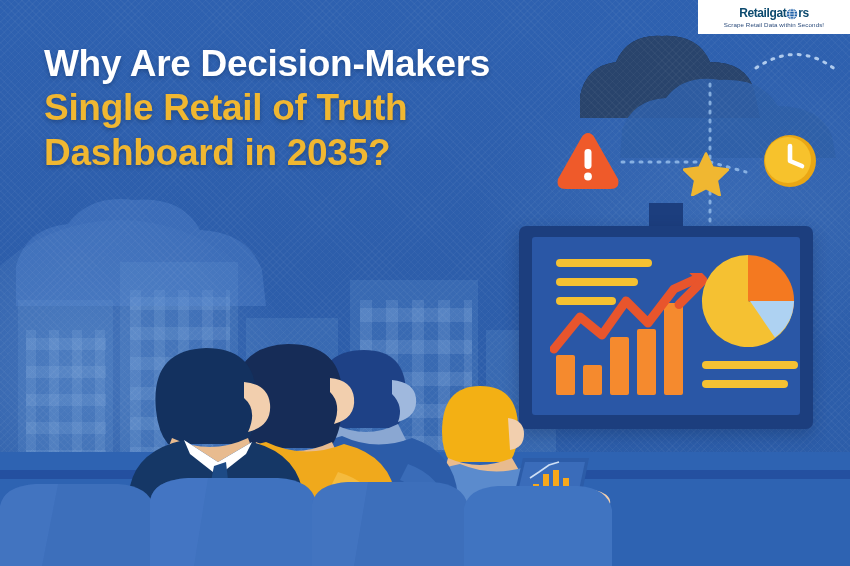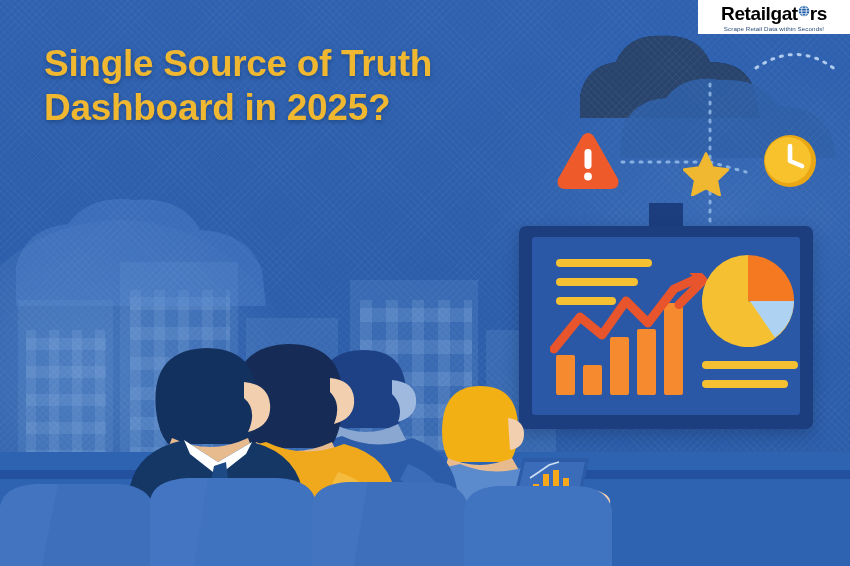--- a/index.html
+++ b/index.html
@@ -38,21 +38,21 @@
   }
   
   .logo-box{
     position:absolute;top:0;right:0;
     width:152px;height:34px;
     background:#ffffff;
     display:flex;flex-direction:column;align-items:center;justify-content:center;
     padding-top:1px;
   }
   .logo-word{
-    font-size:19px;font-weight:bold;color:#000000;letter-spacing:-.4px;
+    font-size:12px;font-weight:bold;color:#0c4a6e;letter-spacing:-.4px;
     line-height:1;display:flex;align-items:flex-start;
   }
   .logo-globe{
     display:inline-block;width:12px;height:12px;margin:0 0px;
     position:relative;top:1px;
   }
   .logo-tag{
     font-size:6.2px;color:#2a4a7a;letter-spacing:.1px;margin-top:2px;
     white-space:nowrap;
   }
@@ -163,22 +163,23 @@
         <circle cx="12" cy="12" r="10.5" fill="#1c5fa8"></circle>
         <ellipse cx="12" cy="12" rx="4.6" ry="10.5" fill="none" stroke="#ffffff" stroke-width="1.6"></ellipse>
         <path d="M1.5 12h21M3.5 6.6h17M3.5 17.4h17" stroke="#ffffff" stroke-width="1.5" fill="none"></path>
       </svg>
       <span>rs</span>
     </div>
     <div class="logo-tag">Scrape Retail Data within Seconds!</div>
   </div>
 
   <div class="headline">
-    <span class="ln hl">Single Source of Truth</span>
-    <span class="ln hl">Dashboard in 2025?</span>
+    <span class="ln">Why Are Decision-Makers</span>
+    <span class="ln hl">Single Retail of Truth</span>
+    <span class="ln hl">Dashboard in 2035?</span>
   </div>
 
   <svg class="warn-tri" viewBox="0 0 66 60">
     <path d="M33 2 Q37 2 39.5 6.5 L63 48 Q65.5 58 55 58 L11 58 Q0.5 58 3 48 L26.5 6.5 Q29 2 33 2 Z" fill="#ef5a2a"></path>
     <rect x="29.5" y="18" width="7" height="20" rx="3.4" fill="#ffffff"></rect>
     <circle cx="33" cy="45.5" r="3.9" fill="#ffffff"></circle>
   </svg>
 
   <svg class="star" viewBox="0 0 46 44">
     <path d="M23 1.5 L29.6 15.6 L45 17.6 L33.8 28.4 L36.7 43.2 L23 36 L9.3 43.2 L12.2 28.4 L1 17.6 L16.4 15.6 Z" fill="#f0b731" stroke="#f0b731" stroke-width="2.6" stroke-linejoin="round"></path>

